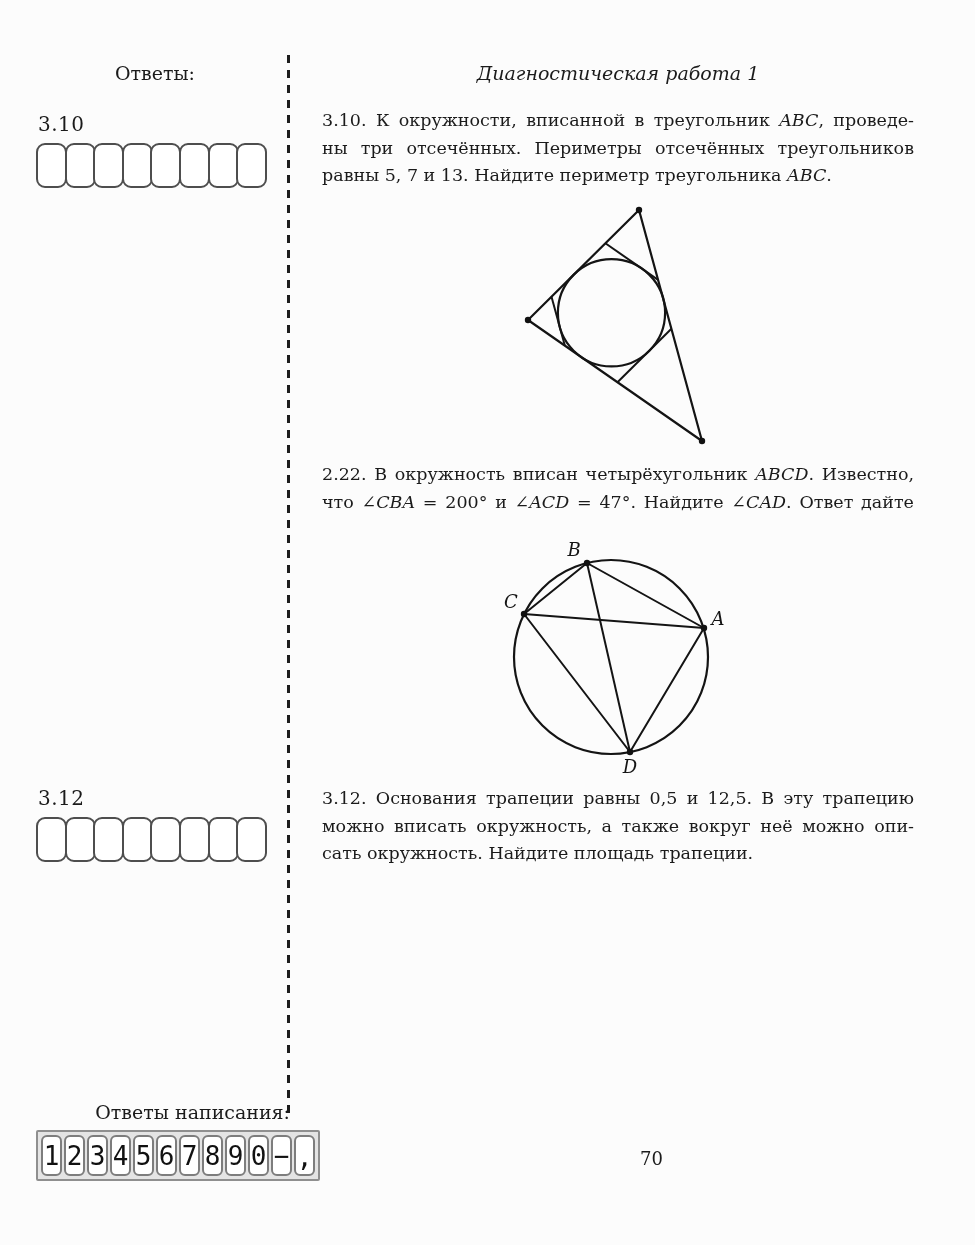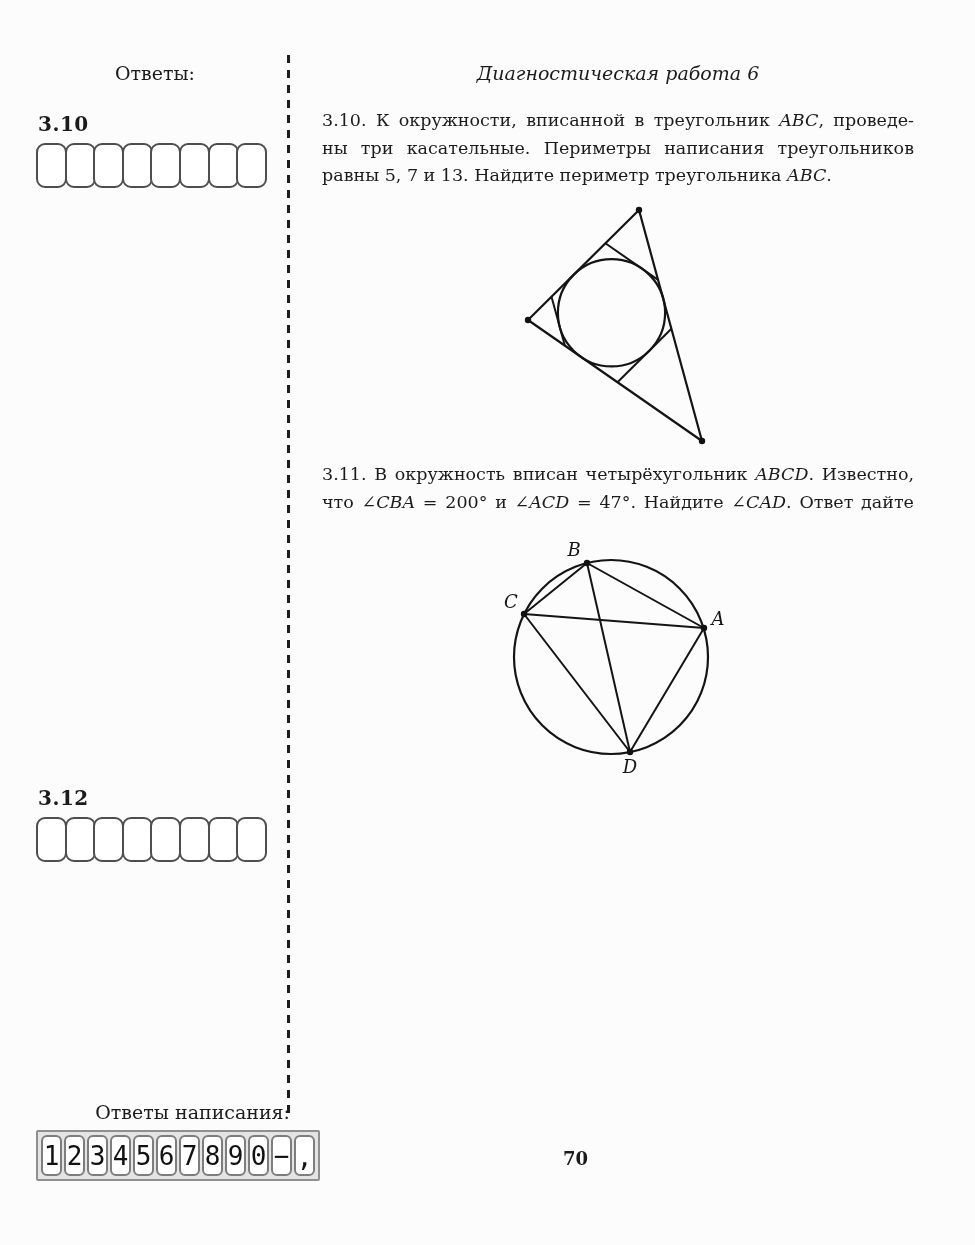--- a/index.html
+++ b/index.html
@@ -6,21 +6,21 @@
   .page{
     position:relative;width:975px;height:1245px;background:#fcfcfc;
     font-family:"DejaVu Serif","DejaVu Sans",serif;color:#1b1b1b;overflow:hidden;
   }
   
   .answers-header{
     position:absolute;left:20px;top:62px;width:270px;text-align:center;
     font-size:19px;
   }
   .answer-group{position:absolute;left:38px;width:240px;}
-  .answer-label{font-weight:bold;font-size:20px;letter-spacing:.5px;}
+  .answer-label{font-weight:normal;font-size:20px;letter-spacing:.5px;}
   .answer-boxes{display:flex;margin-top:7px;margin-left:-2px;}
   .abox{
     width:31px;height:45px;border:2.4px solid #4e4e4e;border-radius:9px;
     background:#fff;box-sizing:border-box;flex:0 0 auto;
   }
   .abox + .abox{margin-left:-2.4px;}
   
   .divider{
     position:absolute;left:287px;top:55px;width:3px;height:1062px;
     background:repeating-linear-gradient(to bottom,#1d1d1d 0 8px,transparent 8px 15px);
@@ -46,21 +46,21 @@
     position:absolute;left:36px;top:1130px;display:inline-flex;gap:2px;
     border:2px solid #8f8f8f;background:#e4e4e4;padding:3px;border-radius:2px;
   }
   .scell{
     width:21px;height:41px;background:#fff;border:2px solid #7d7d7d;border-radius:6px;
     box-sizing:border-box;display:flex;align-items:center;justify-content:center;
     font-family:"DejaVu Sans Mono",monospace;font-size:26px;color:#111;
   }
   .scell.comma{align-items:flex-end;padding-bottom:2px;}
   .page-number{
-    position:absolute;left:563px;top:1148px;width:100px;text-align:left;font-size:18px;font-weight:bold;
+    position:absolute;left:563px;top:1148px;width:100px;text-align:right;font-size:18px;
   }
 </style>
 </head>
 <body>
 
 <div class="page">
 
   <div class="answers-header">Ответы:</div>
 
   <div class="answer-group" style="top:112px">
@@ -87,63 +87,68 @@
         <div class="abox"></div>
         <div class="abox"></div>
         <div class="abox"></div>
         <div class="abox"></div>
         <div class="abox"></div>
       </div>
   </div>
 
   <div class="divider"></div>
 
-  <div class="work-title">Диагностическая работа 6</div>
+  <div class="work-title">Диагностическая работа 1</div>
 
   <div class="problem" style="top:107px">
       <div class="tline just"><span class="b">3.10.</span><span> К окружности, вписанной в треугольник </span><span class="i">ABC</span><span>, проведе-</span></div>
-      <div class="tline just"><span>ны три касательные. Периметры написания треугольников</span></div>
+      <div class="tline just"><span>ны три отсечённых. Периметры отсечённых треугольников</span></div>
       <div class="tline"><span>равны 5, 7 и 13. Найдите периметр треугольника </span><span class="i">ABC</span><span>.</span></div>
     </div>
 
   <div class="fig" style="left:492px;top:195px">
     <svg width="230" height="262" viewBox="0 0 230 262">
       <polygon points="147,15 36,125 210,246" fill="none" stroke="#141414" stroke-width="2.2" stroke-linejoin="round"></polygon>
       <circle cx="119.5" cy="117.8" r="53.6" fill="none" stroke="#141414" stroke-width="2.2"></circle>
       <line x1="113.4" y1="48.3" x2="166.1" y2="84.9" stroke="#141414" stroke-width="2"></line>
       <line x1="59.5" y1="101.7" x2="72.9" y2="150.7" stroke="#141414" stroke-width="2"></line>
       <line x1="125.5" y1="187.3" x2="179.4" y2="133.8" stroke="#141414" stroke-width="2"></line>
       <circle cx="147" cy="15" r="3.2" fill="#111"></circle>
       <circle cx="36" cy="125" r="3.2" fill="#111"></circle>
       <circle cx="210" cy="246" r="3.2" fill="#111"></circle>
     </svg>
   </div>
 
   <div class="problem" style="top:461px">
-      <div class="tline just"><span class="b">3.11.</span><span> В окружность вписан четырёхугольник </span><span class="i">ABCD</span><span>. Известно,</span></div>
+      <div class="tline just"><span class="b">2.22.</span><span> В окружность вписан четырёхугольник </span><span class="i">ABCD</span><span>. Известно,</span></div>
       <div class="tline just"><span>что ∠</span><span class="i">CBA</span><span> = 200° и ∠</span><span class="i">ACD</span><span> = 47°. Найдите ∠</span><span class="i">CAD</span><span>. Ответ дайте</span></div>
     </div>
 
   <div class="fig" style="left:470px;top:540px">
     <svg width="292" height="244" viewBox="0 0 292 244">
       <circle cx="141" cy="117" r="97" fill="none" stroke="#141414" stroke-width="2.2"></circle>
       <polygon points="54,74 117,23 234,88 160,212" fill="none" stroke="#141414" stroke-width="2" stroke-linejoin="round"></polygon>
       <line x1="54" y1="74" x2="234" y2="88" stroke="#141414" stroke-width="2"></line>
       <line x1="117" y1="23" x2="160" y2="212" stroke="#141414" stroke-width="2"></line>
       <circle cx="117" cy="23" r="3.2" fill="#111"></circle>
       <circle cx="54" cy="74" r="3.2" fill="#111"></circle>
       <circle cx="234" cy="88" r="3.2" fill="#111"></circle>
       <circle cx="160" cy="212" r="3.2" fill="#111"></circle>
       <text x="104" y="16" text-anchor="middle">B</text>
       <text x="41" y="68" text-anchor="middle">C</text>
       <text x="248" y="85" text-anchor="middle">A</text>
       <text x="160" y="233" text-anchor="middle">D</text>
     </svg>
   </div>
 
+  <div class="problem" style="top:785px">
+      <div class="tline just"><span class="b">3.12.</span><span> Основания трапеции равны 0,5 и 12,5. В эту трапецию</span></div>
+      <div class="tline just"><span>можно вписать окружность, а также вокруг неё можно опи-</span></div>
+      <div class="tline"><span>сать окружность. Найдите площадь трапеции.</span></div>
+    </div>
 
   <div class="sample-label">Ответы написания:</div>
   <div class="sample-box">
       <div class="scell">1</div>
       <div class="scell">2</div>
       <div class="scell">3</div>
       <div class="scell">4</div>
       <div class="scell">5</div>
       <div class="scell">6</div>
       <div class="scell">7</div>

